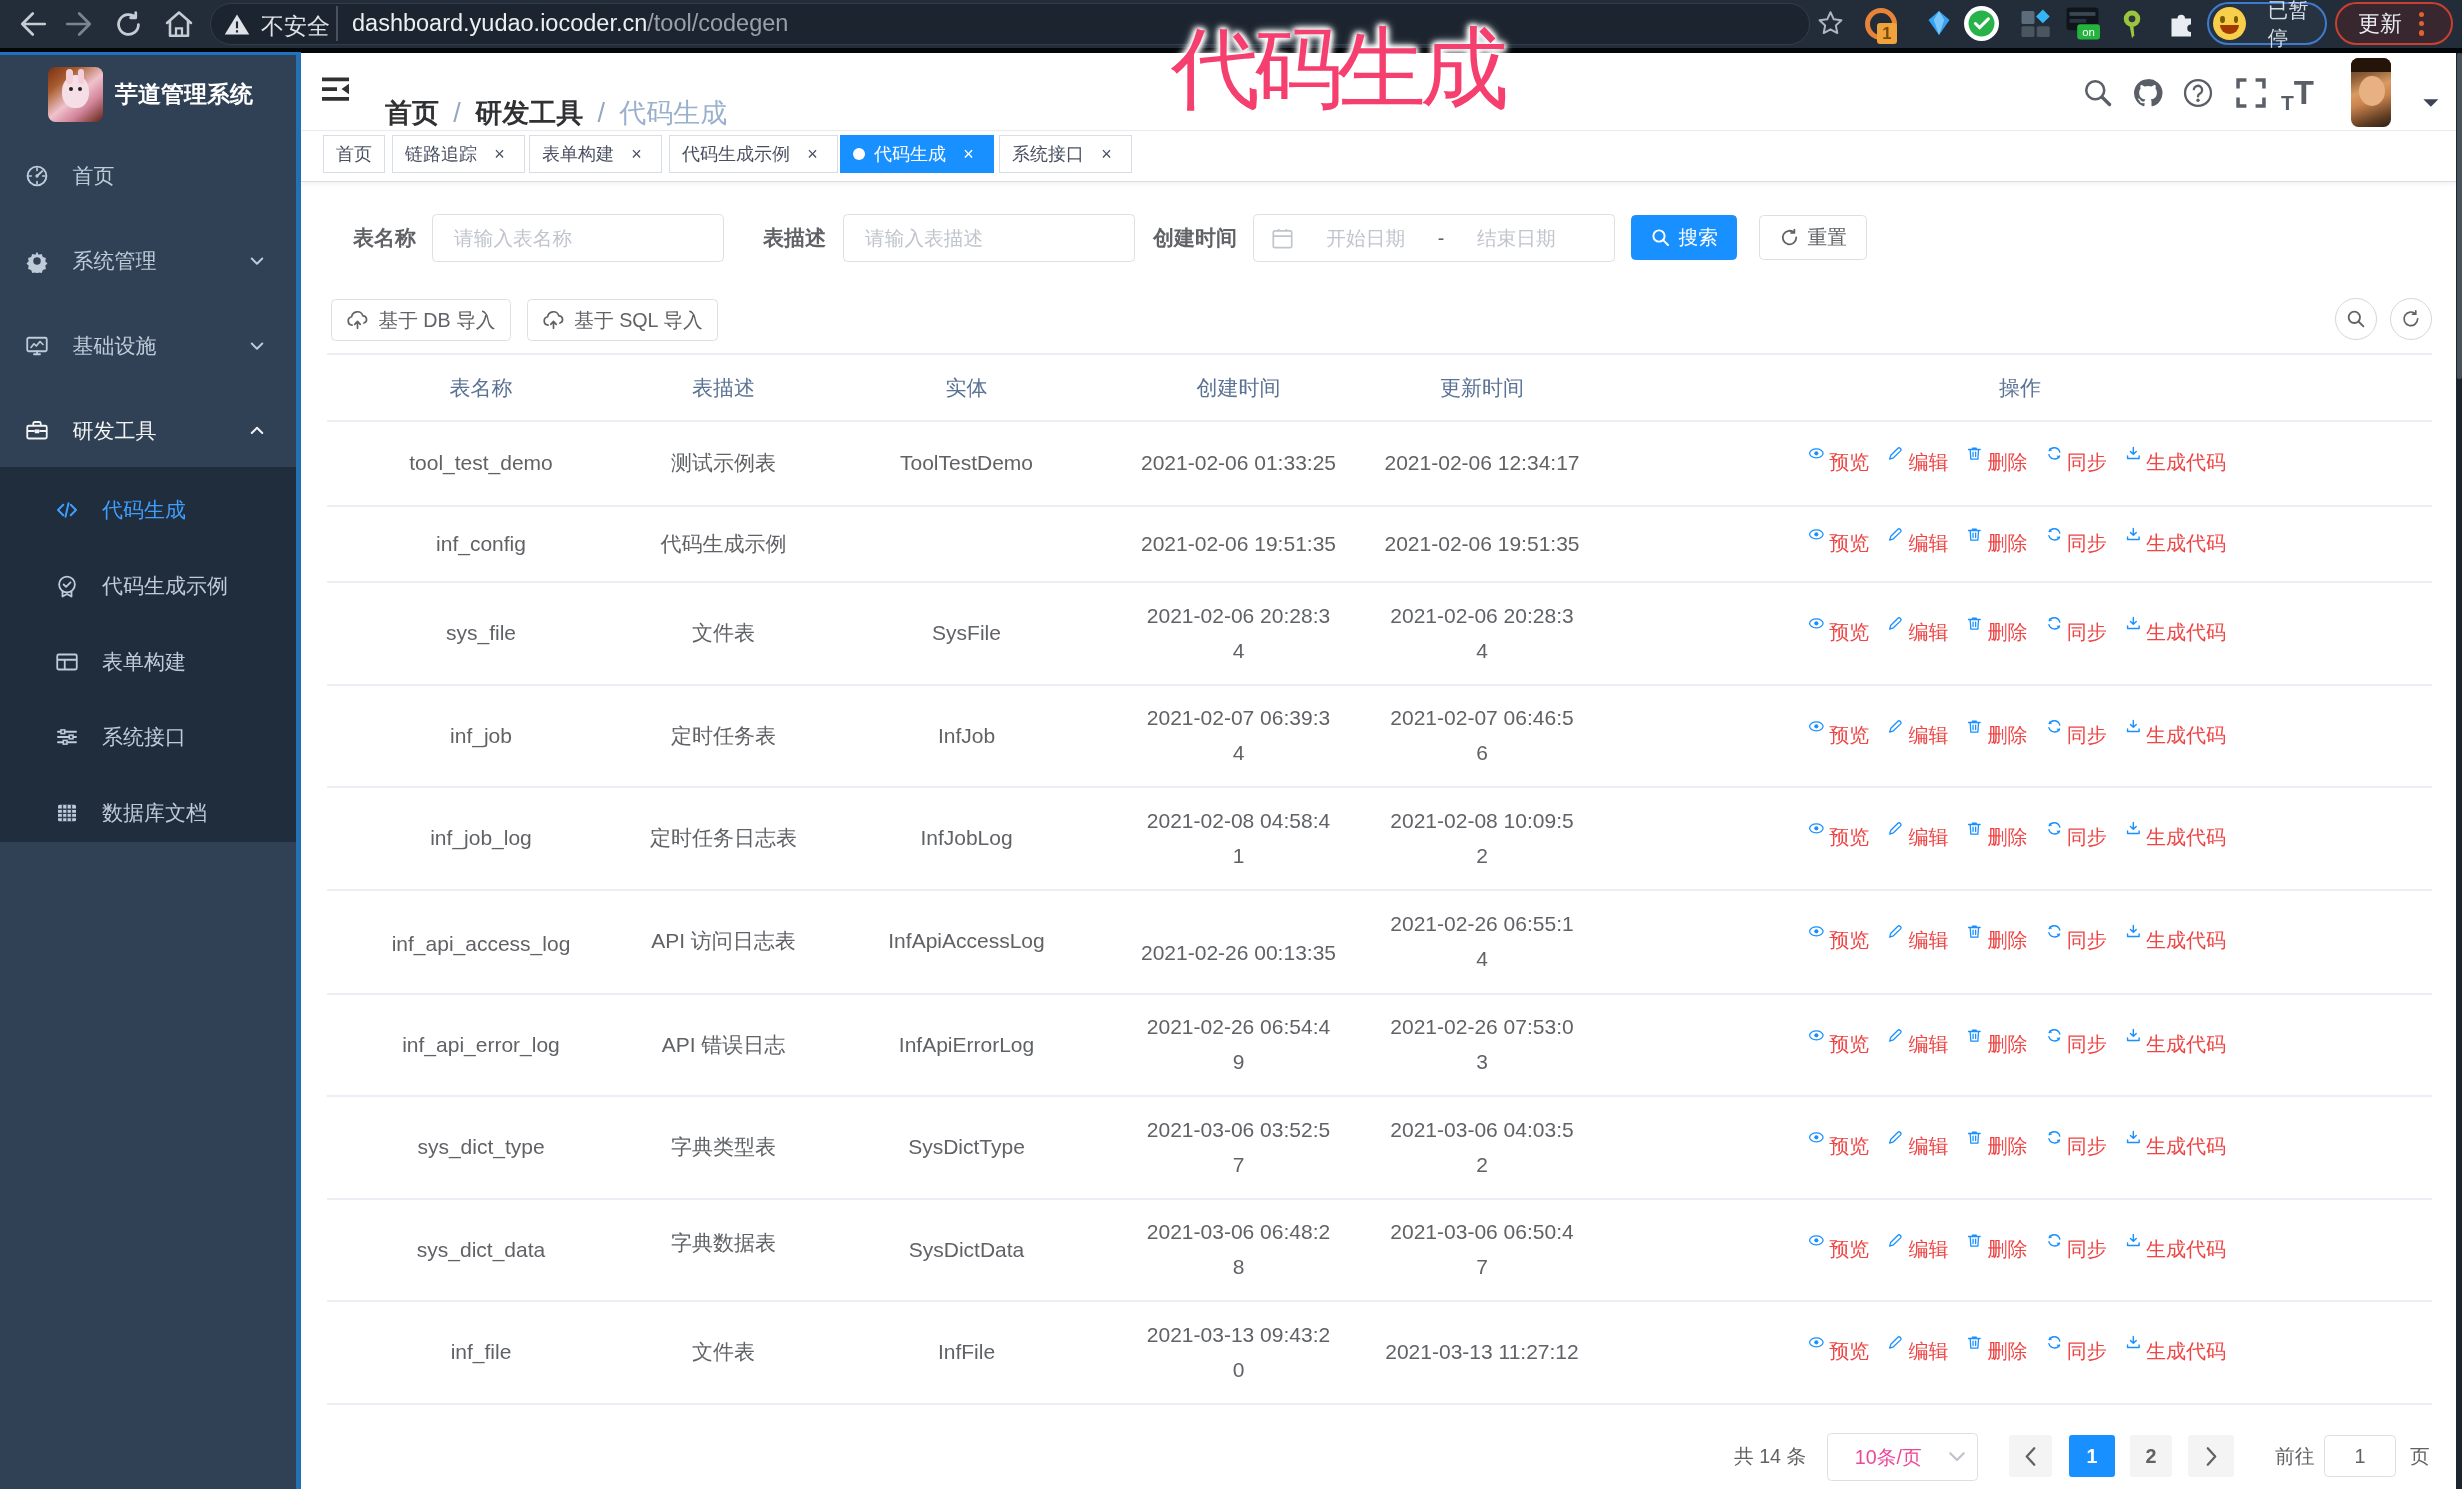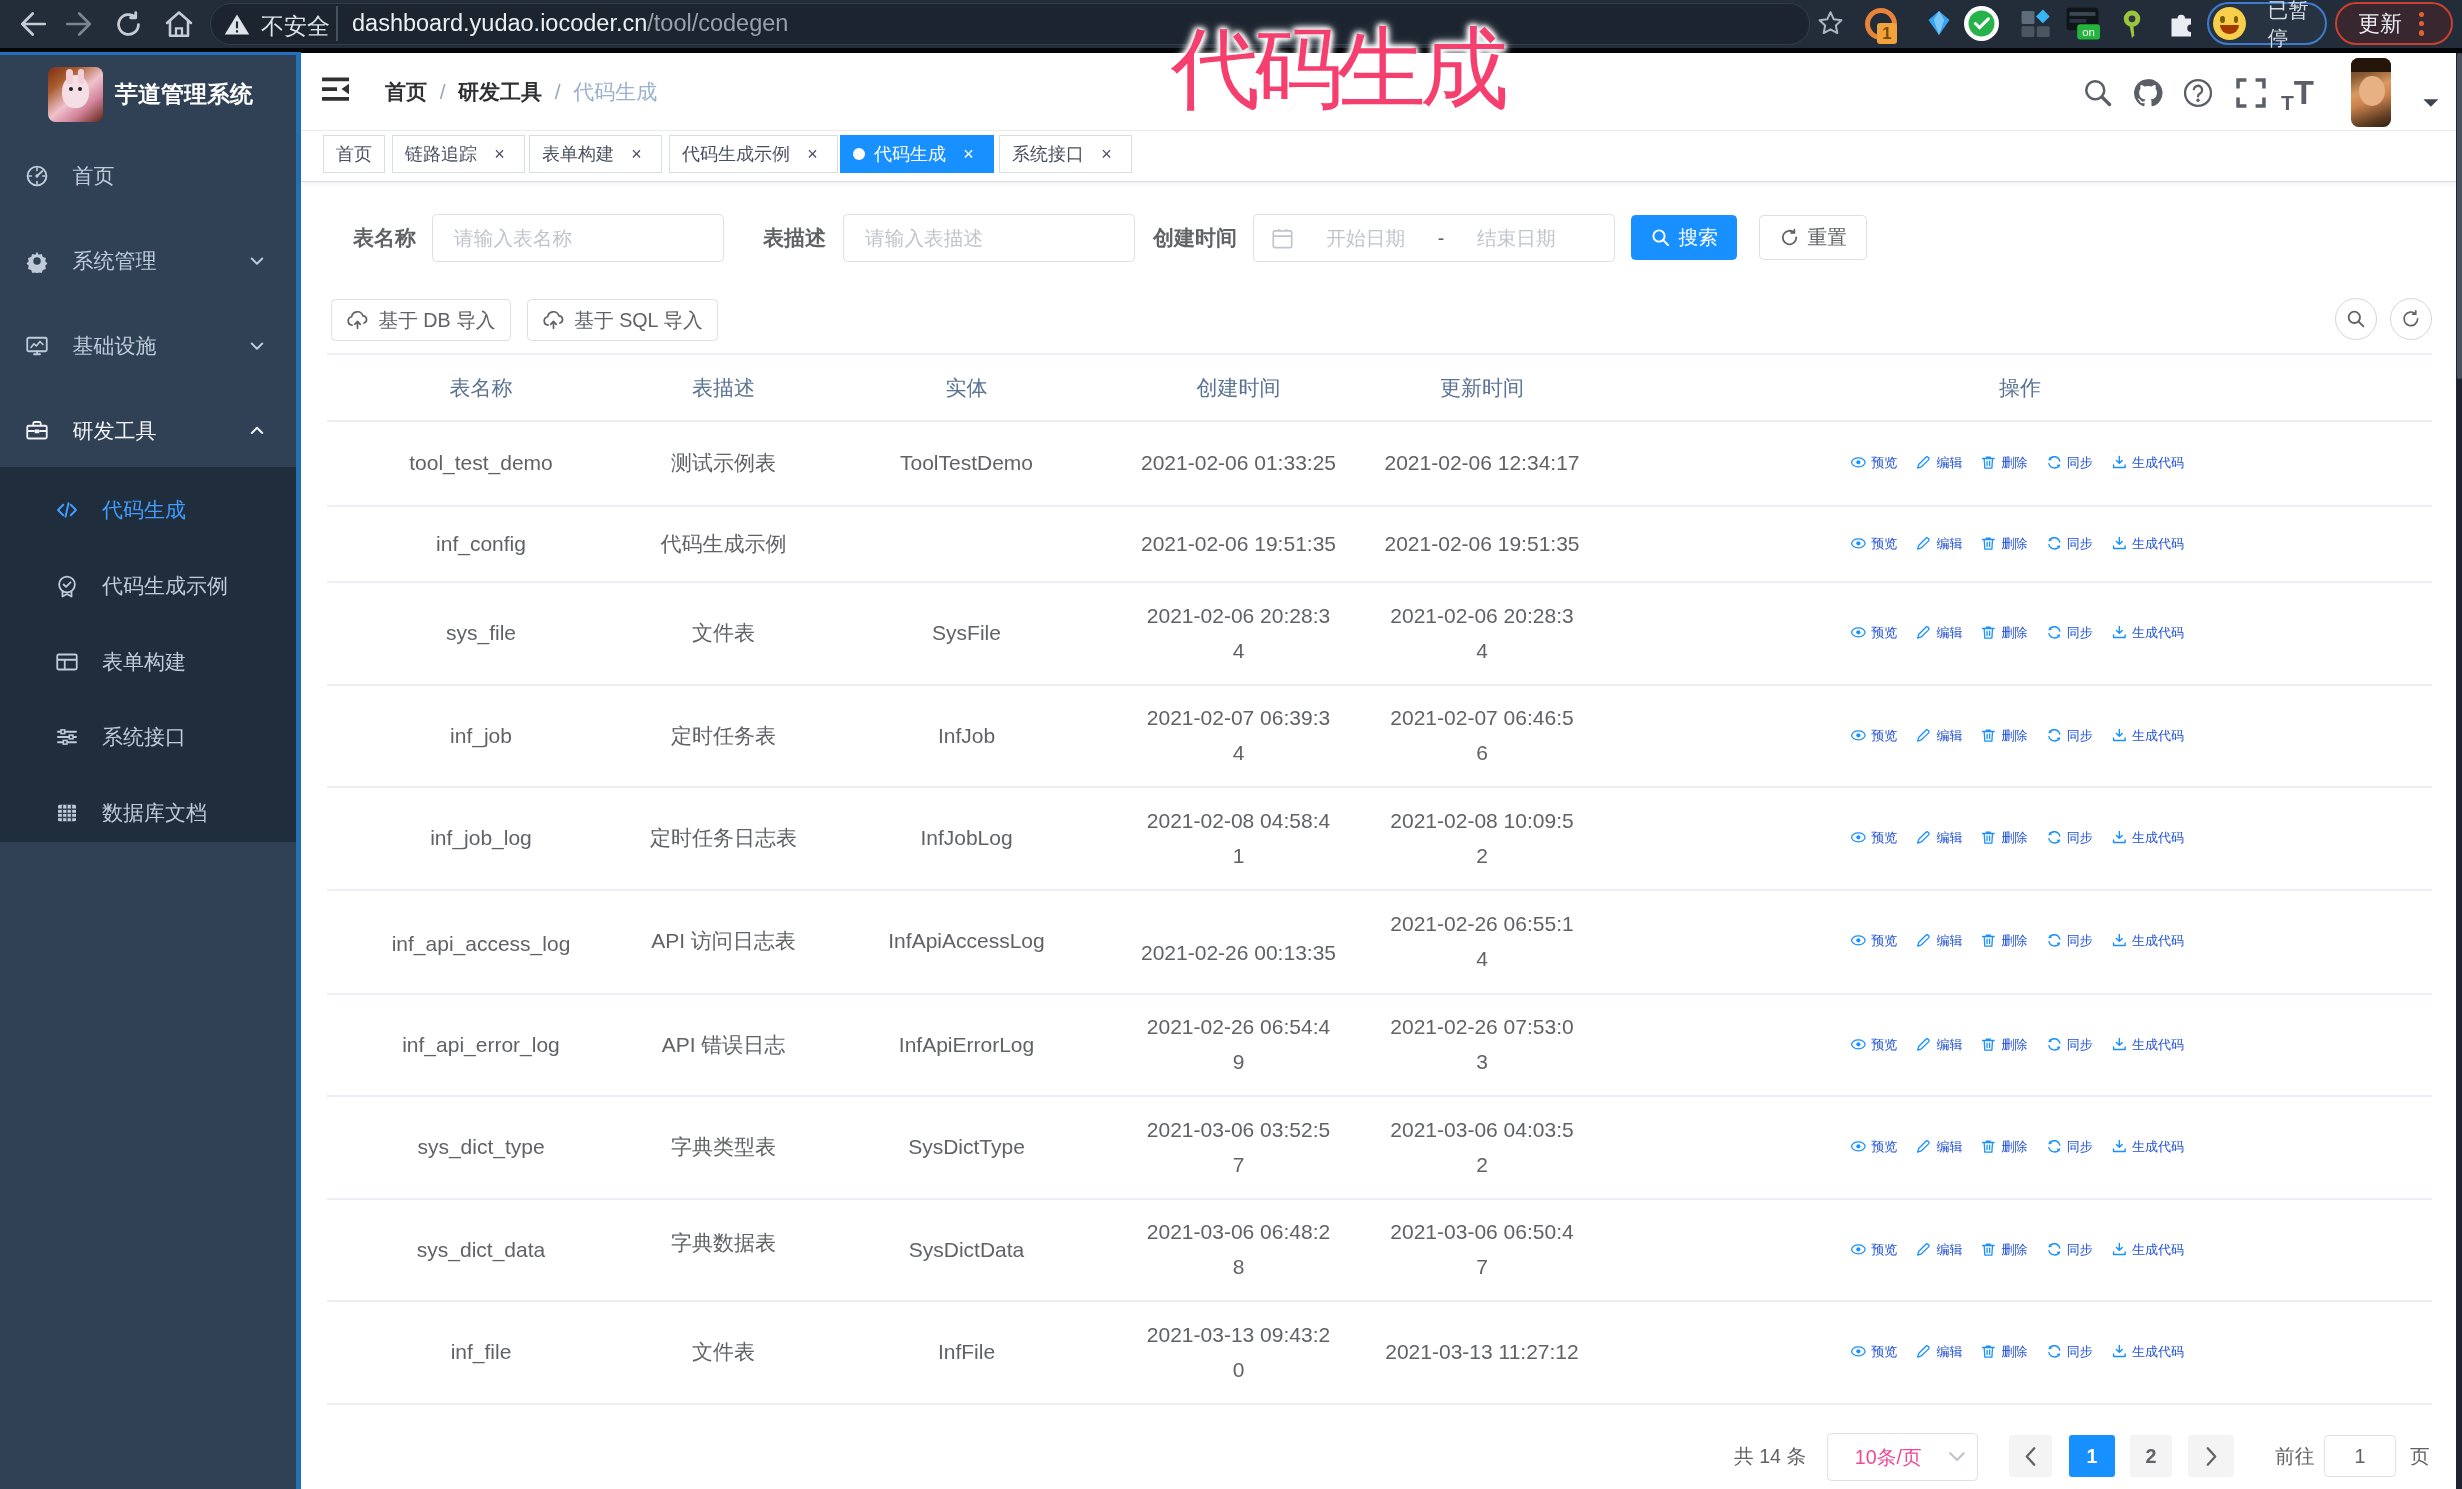--- a/index.html
+++ b/index.html
@@ -32,21 +32,21 @@
 .flabel{position:absolute;font-size:21px;color:#606266;font-weight:700;line-height:48px;text-align:right}
 .finput{position:absolute;height:48px;border:1.5px solid #dcdfe6;border-radius:4.5px;background:#fff;display:flex;align-items:center;font-size:19.7px;color:#c0c4cc}
 .btn{position:absolute;border-radius:4.5px;display:flex;align-items:center;justify-content:center;font-size:19.7px;white-space:nowrap}
 .btn.plain{background:#fff;border:1.5px solid #dcdfe6;color:#606266}
 .btn.primary{background:#1890ff;border:1.5px solid #1890ff;color:#fff}
 .circlebtn{position:absolute;width:42px;height:42px;border-radius:50%;border:1.5px solid #d4d7de;background:#fff;display:flex;align-items:center;justify-content:center}
 
 .cell{position:absolute;display:flex;align-items:center;justify-content:center;text-align:center;font-size:21px;color:#606266;line-height:35px}
 .hcell{position:absolute;display:flex;align-items:center;justify-content:center;font-size:21px;color:#5a7294;font-weight:500}
 .rowline{position:absolute;height:1.5px;background:#ebeef5}
-.alink{display:flex;align-items:center;color:#1d4ed8;font-size:13px;white-space:nowrap}
+.alink{display:flex;align-items:flex-start;color:#ef4444;font-size:20px;white-space:nowrap}
 .alink svg{margin-right:4.5px}
 
 .pagetxt{position:absolute;font-size:19.7px;color:#606266;display:flex;align-items:center}
 .pbtn{position:absolute;top:1435px;height:42px;border-radius:3px;background:#f4f4f5;color:#606266;font-size:19.7px;display:flex;align-items:center;justify-content:center;font-weight:700}
 
 #anno{left:1171px;top:9px;width:356px;font-size:89px;letter-spacing:-6px;color:#f43f6f;white-space:nowrap;font-weight:300;
  text-shadow:0 0 4.5px #fff,0 0 7.6px #fff,0 0 10.6px #fff,1.5px 1.5px 6px #fff,-1.5px -1.5px 6px #fff;z-index:50}
 
 </style></head><body>
 <div id="page">
@@ -215,21 +215,21 @@
           <rect x="4" y="5" width="24" height="22" rx="2" fill="#bfcbd9"></rect>
           <path d="M4 11 h24 M4 16.5 h24 M4 22 h24 M10 5 v22 M16 5 v22 M22 5 v22" stroke="#304156" stroke-width="1.8"></path>
         </svg></span>
       <span>数据库文档</span>
     </div>
 <div class="abs" id="navbar"></div>
 <div class="abs" style="left:321px;top:77px"><svg width="29" height="24" viewBox="0 0 38 32" style="">
         <path d="M1 3 H37 M1 16 H21 M1 29 H37" stroke="#303133" stroke-width="5"></path>
         <path d="M37 9 L27 16 L37 23 Z" fill="#303133"></path>
       </svg></div>
-<div class="abs" style="left:385px;top:78px;font-size:21px;color:#303133;font-weight:600">首页 <span style="color:#97a8be;font-weight:400;padding:0 6.8px">/</span> 研发工具 <span style="color:#97a8be;font-weight:400;padding:0 6.8px">/</span> <span style="color:#9bb0cd;font-weight:400">代码生成</span></div>
+<div class="abs" style="left:385px;top:95px;font-size:27px;color:#303133;font-weight:600">首页 <span style="color:#97a8be;font-weight:400;padding:0 6.8px">/</span> 研发工具 <span style="color:#97a8be;font-weight:400;padding:0 6.8px">/</span> <span style="color:#9bb0cd;font-weight:400">代码生成</span></div>
 <div class="abs" style="left:2081px;top:76px"><svg width="33" height="33" viewBox="0 0 44 44" style="">
         <circle cx="19" cy="19" r="12" stroke="#5a5e66" stroke-width="3.4" fill="none"></circle>
         <path d="M28 28 L38 38" stroke="#5a5e66" stroke-width="4.5" stroke-linecap="round"></path>
       </svg></div>
 <div class="abs" style="left:2132px;top:77px"><svg width="32" height="32" viewBox="0 0 42 42" style="">
         <path d="M21 2.8 a18.2 18.2 0 0 0 -5.8 35.5 c0.9 0.2 1.2-0.4 1.2-0.9 v-3.2 c-5 1.1-6.1-2.1-6.1-2.1 c-0.8-2.1-2-2.7-2-2.7 c-1.7-1.1 0.1-1.1 0.1-1.1 c1.8 0.1 2.8 1.9 2.8 1.9 c1.6 2.8 4.3 2 5.3 1.5 c0.2-1.2 0.6-2 1.2-2.5 c-4-0.5-8.3-2-8.3-9 c0-2 0.7-3.6 1.9-4.9 c-0.2-0.5-0.8-2.3 0.2-4.8 c0 0 1.5-0.5 5 1.9 a17.4 17.4 0 0 1 9.1 0 c3.5-2.4 5-1.9 5-1.9 c1 2.5 0.4 4.3 0.2 4.8 c1.2 1.3 1.9 2.9 1.9 4.9 c0 7-4.3 8.5-8.3 9 c0.7 0.6 1.2 1.7 1.2 3.4 v5 c0 0.5 0.3 1.1 1.2 0.9 A18.2 18.2 0 0 0 21 2.8 Z" fill="#5a5e66"></path>
       </svg></div>
 <div class="abs" style="left:2182px;top:77px"><svg width="32" height="32" viewBox="0 0 42 42" style="">
         <circle cx="21" cy="21" r="17" stroke="#5a5e66" stroke-width="3" fill="none"></circle>
         <path d="M15.5 16 a5.5 5.5 0 1 1 7.6 6.1 c-1.6 0.7-2.1 1.6-2.1 3.4" stroke="#5a5e66" stroke-width="3" style="fill:none;stroke-linecap:round;stroke-linejoin:round"></path>

